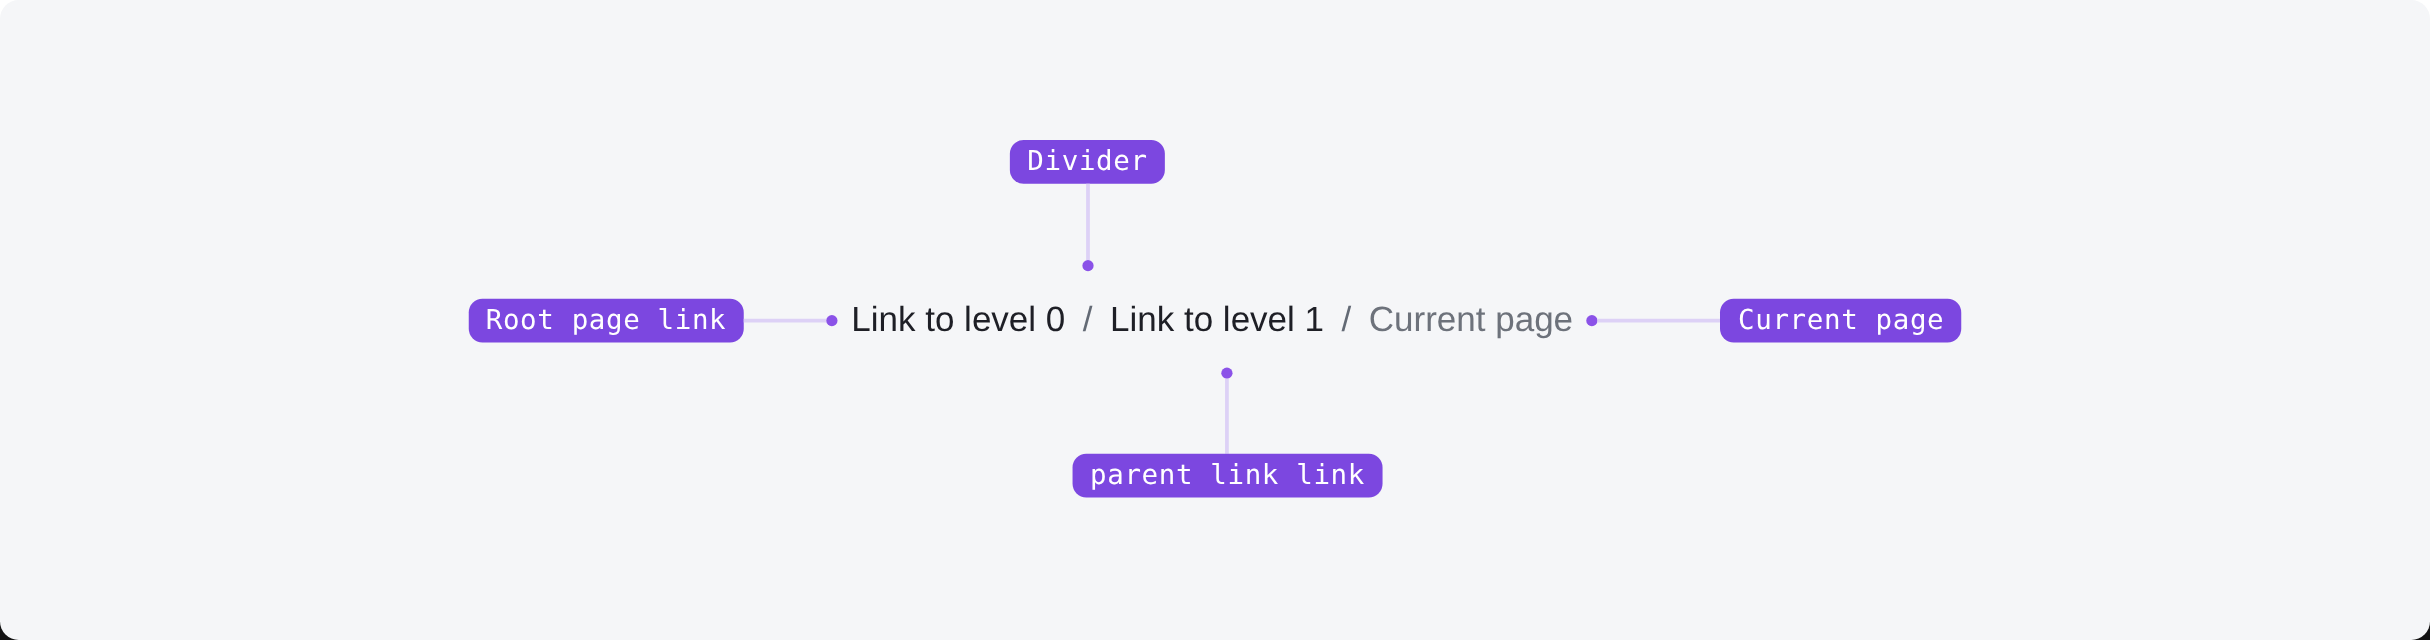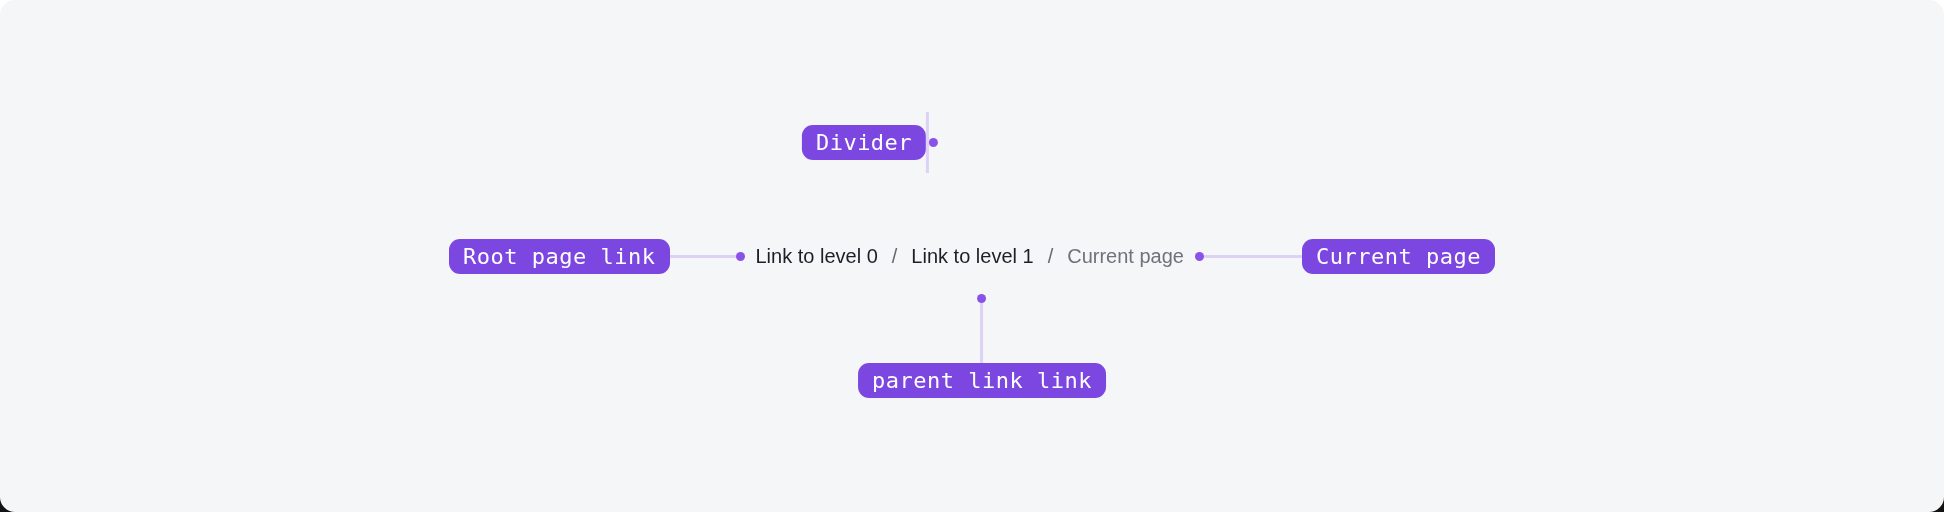--- a/index.html
+++ b/index.html
@@ -56,35 +56,35 @@
     display: flex;
     align-items: center;
     justify-content: center;
   }
 
   .breadcrumb {
     display: flex;
     align-items: center;
     gap: 14px;
     margin: 0 11px;
-    font-size: 20px;
+    font-size: 28px;
     white-space: nowrap;
   }
   .bc-link { color: var(--link-color, #1e1f26); text-decoration: none; cursor: pointer; }
   .bc-divider { color: var(--divider-color, #636a75); }
   .bc-current { color: var(--muted-color, #6d727b); }
 
   
   .annotation-top {
     position: absolute;
     top: 112px;
     left: 50%;
     transform: translateX(calc(-50% - 102px));
     display: flex;
-    flex-direction: row;
+    flex-direction: column;
     align-items: center;
   }
   .annotation-top .vline { height: 61px; }
 
   
   .annotation-bottom {
     position: absolute;
     top: 294px;
     left: 50%;
     transform: translateX(calc(-50% + 10px));

